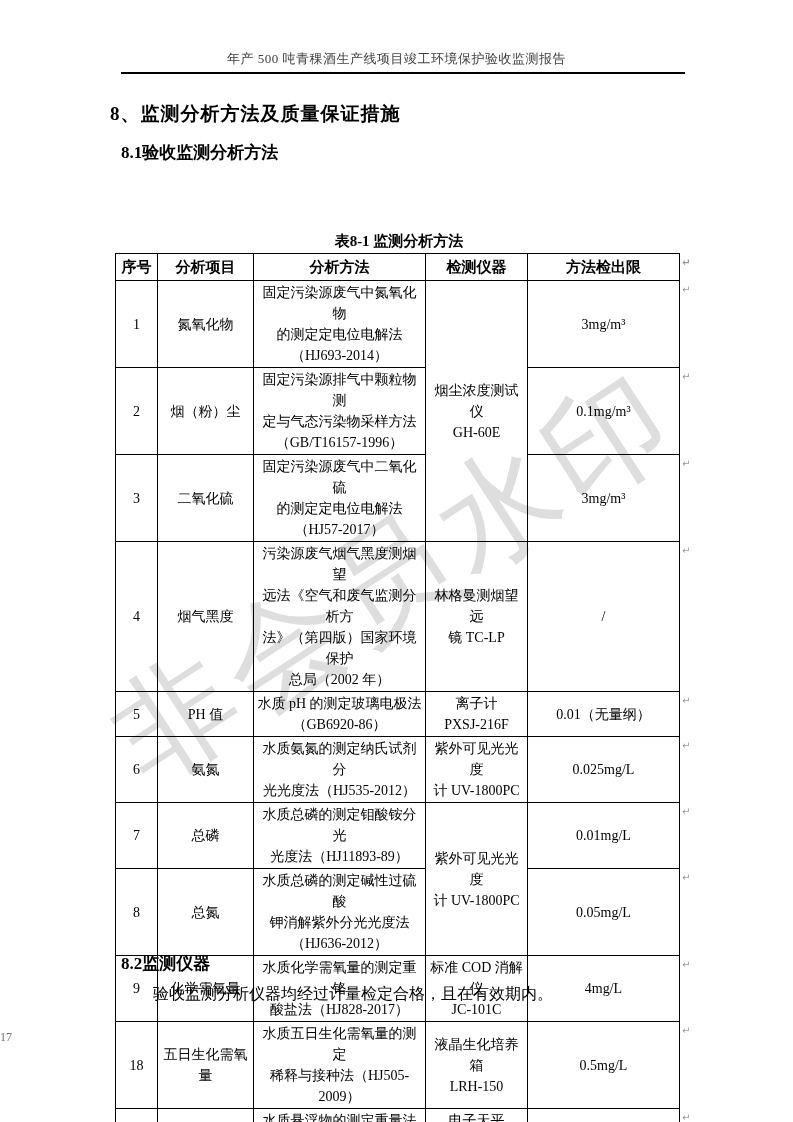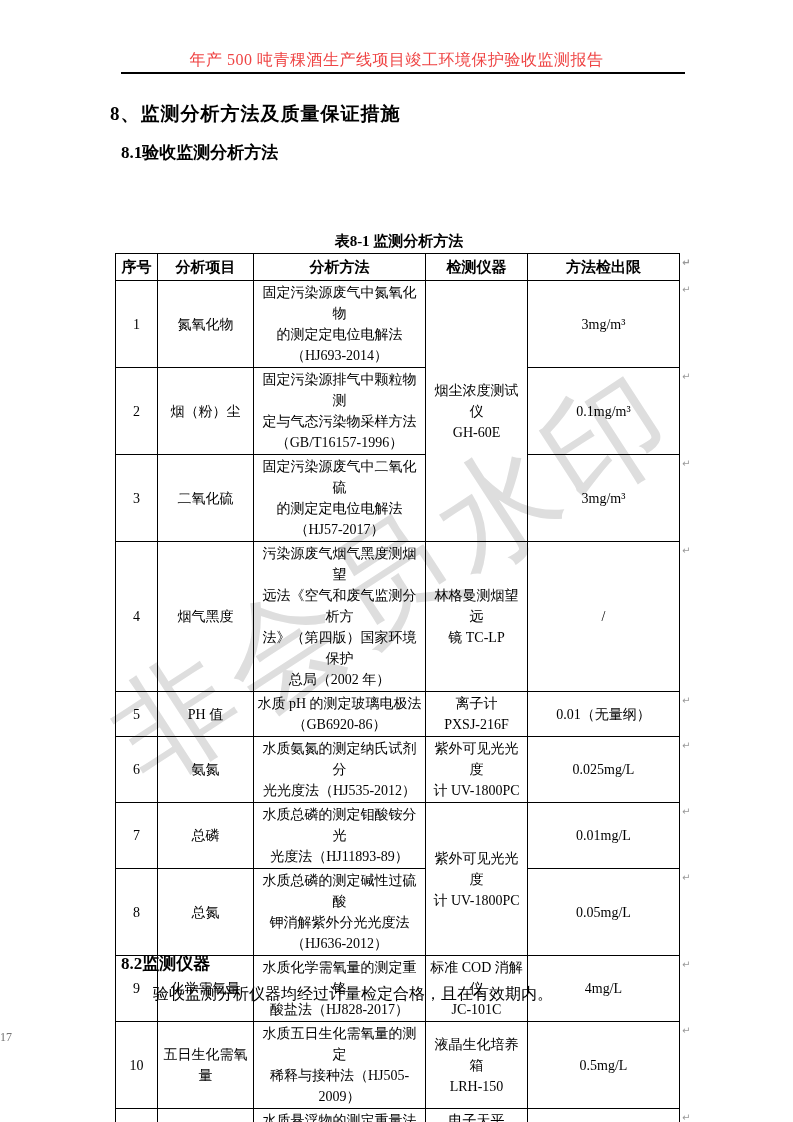--- a/index.html
+++ b/index.html
@@ -20,21 +20,21 @@
     color:#dedede;
     transform:rotate(-33deg);
     transform-origin:center center;
     white-space:nowrap;
     z-index:0;
     user-select:none;
   }
   .content { position:absolute; inset:0; z-index:1; }
   .page-header-title {
     position:absolute; top:50px; left:90px; width:613px;
-    text-align:center; font-size:16px; color:#ef4444;
+    text-align:center; font-size:13px; color:#404040;
     letter-spacing:0.5px;
   }
   .header-rule {
     position:absolute; top:72px; left:121px; width:564px;
     border-top:2px solid #000;
   }
   .h-sec {
     position:absolute; top:101px; left:110px;
     font-size:19px; font-weight:bold; letter-spacing:1px;
   }
@@ -211,21 +211,21 @@
             <td>9</td>
             <td>化学需氧量</td>
             <td>水质化学需氧量的测定重铬
 酸盐法（HJ828-2017）</td>
             <td>标准 COD 消解仪
 JC-101C</td>
             <td>4mg/L</td>
             <td class="eol">↵</td>
           </tr>
           <tr style="height: 42px;">
-            <td>10</td>
+            <td>18</td>
             <td>五日生化需氧
 量</td>
             <td>水质五日生化需氧量的测定
 稀释与接种法（HJ505-2009）</td>
             <td>液晶生化培养箱
 LRH-150</td>
             <td>0.5mg/L</td>
             <td class="eol">↵</td>
           </tr>
           <tr style="height: 42px;">

